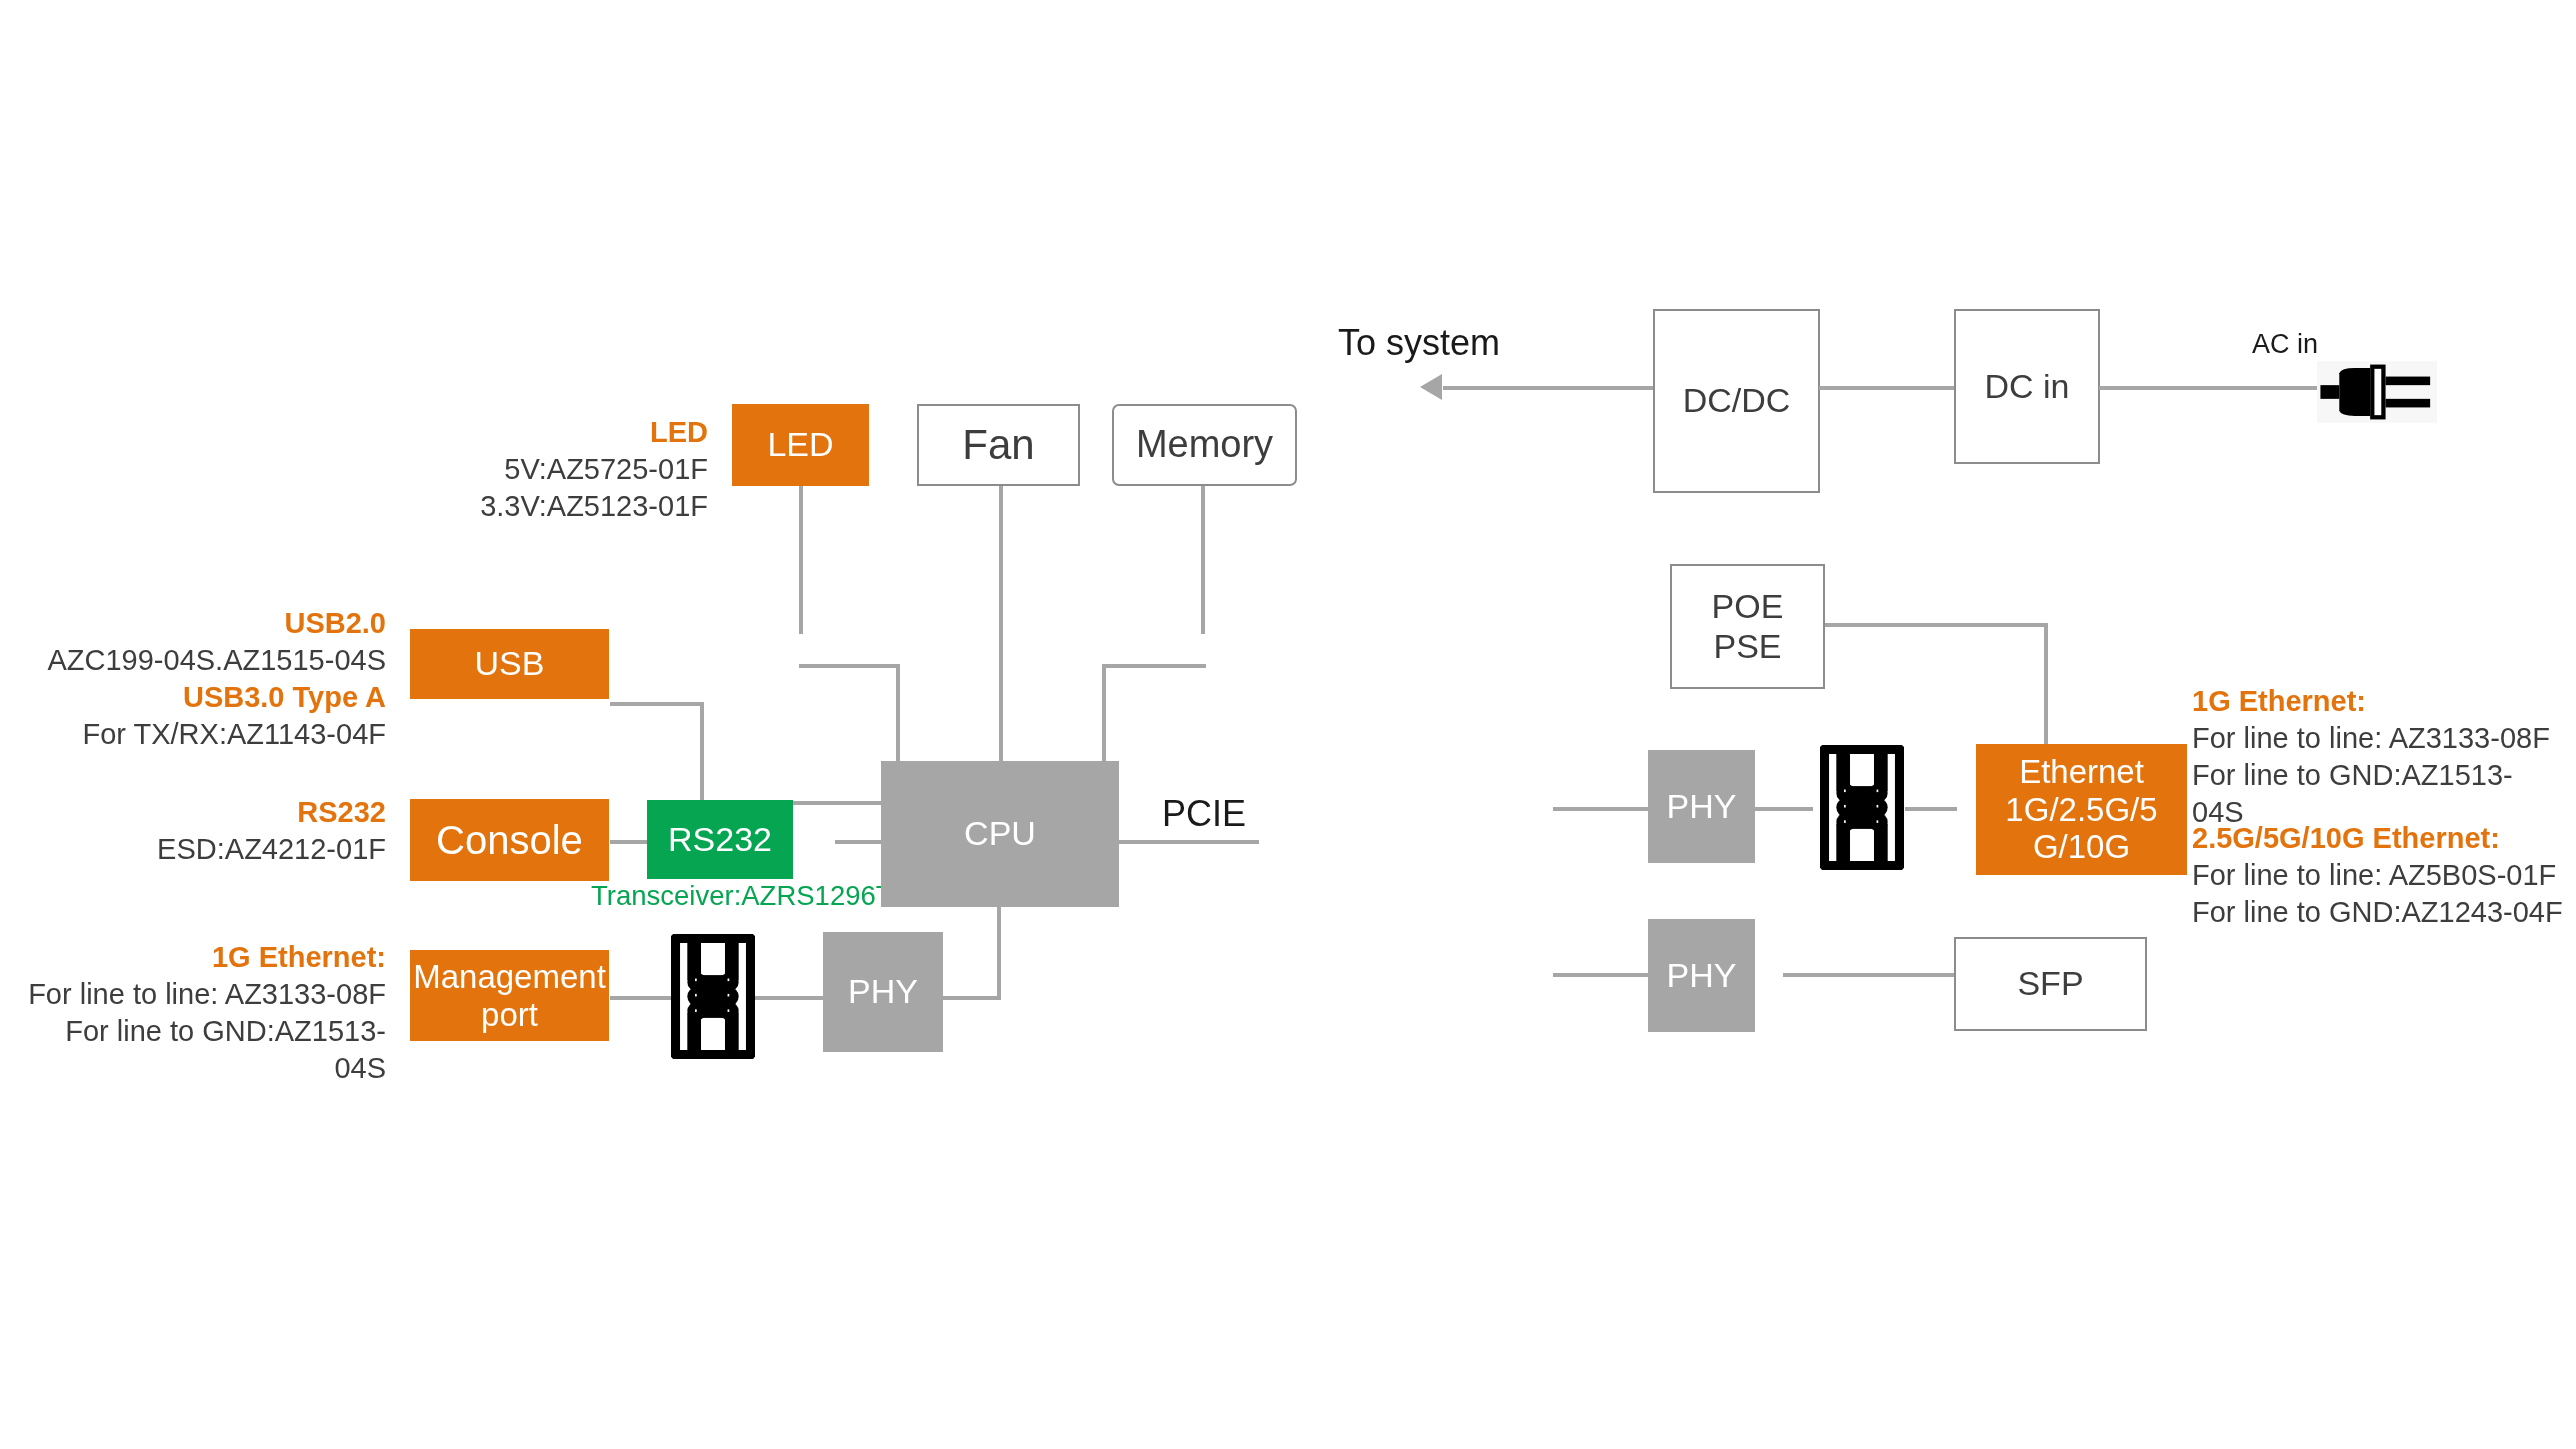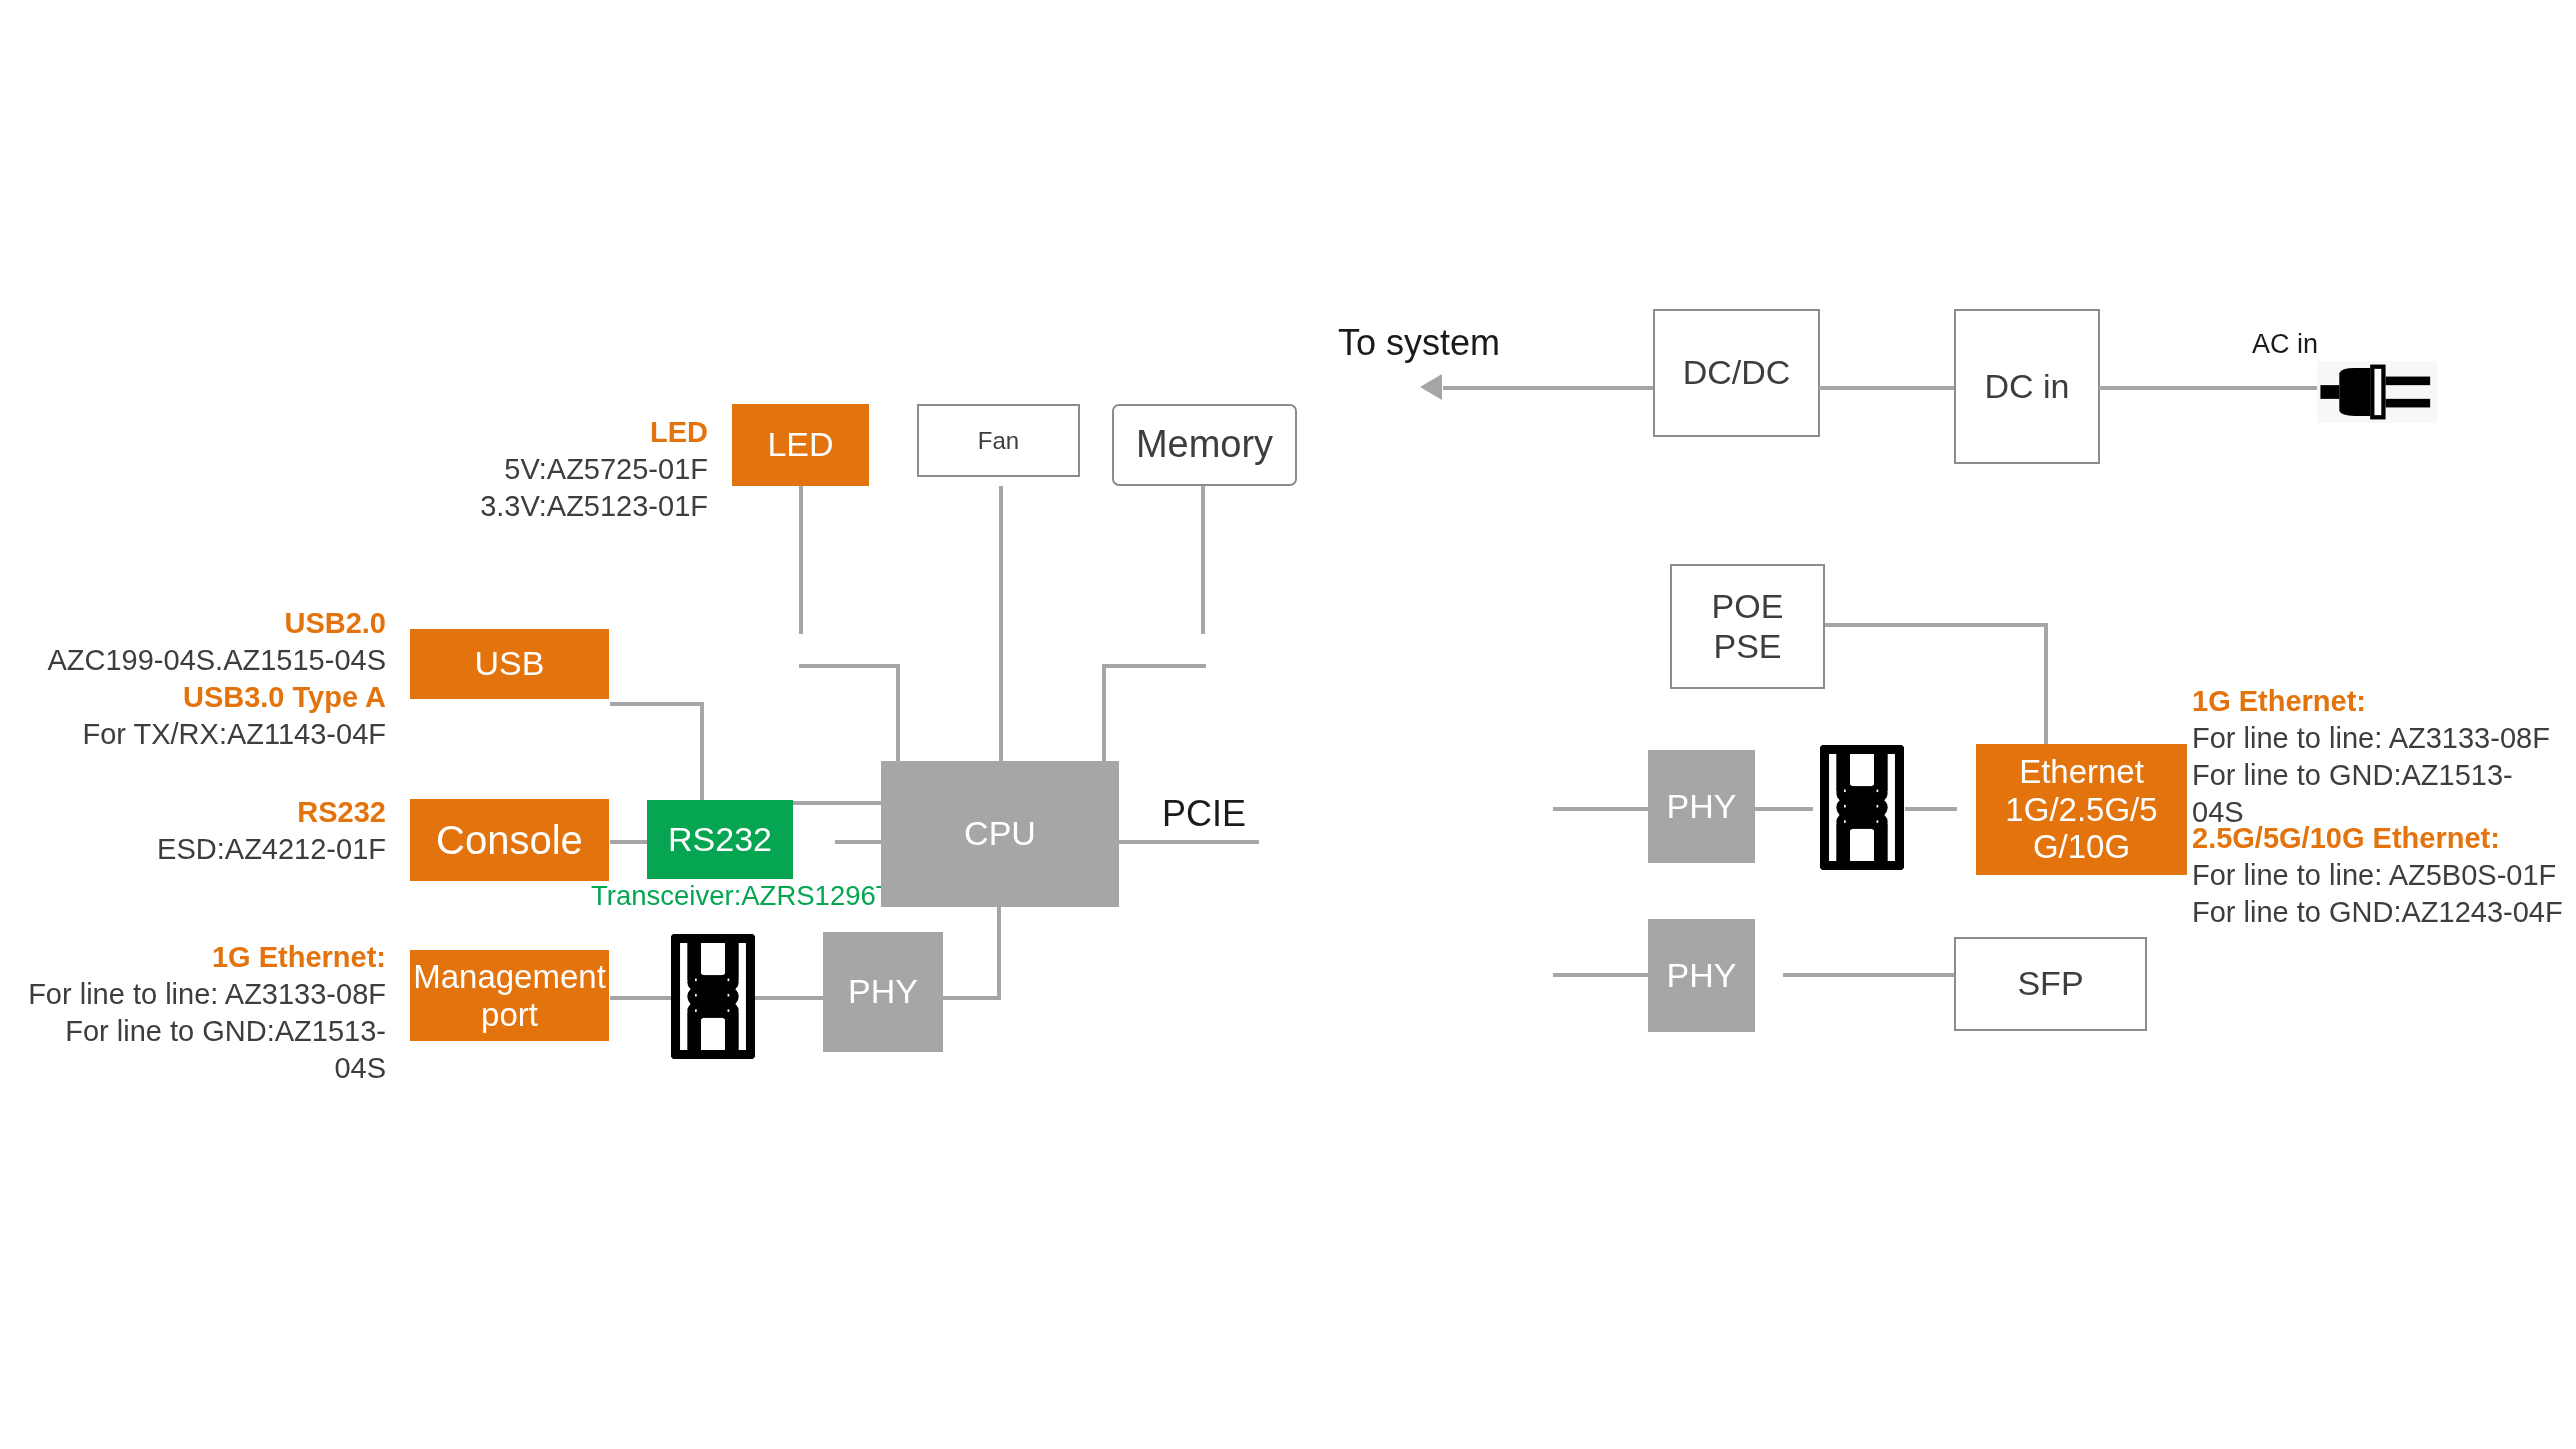--- a/index.html
+++ b/index.html
@@ -30,21 +30,21 @@
 </head>
 <body>
 
 <div id="stage">
 
   <div class="lbl-blk" style="left:1338px;top:322px;font-size:36px;">To system</div>
 
   <div class="wire wire-h" style="left:1443px;top:386px;width:211px;"></div>
   <div class="arrowhead" style="left:1420px;top:374px;"></div>
 
-  <div class="box box-white" style="left:1653px;top:309px;width:167px;height:128px;font-size:34px;">
+  <div class="box box-white" style="left:1653px;top:309px;width:167px;height:184px;font-size:34px;">
     <span>DC/DC</span>
   </div>
 
   <div class="wire wire-h" style="left:1819px;top:386px;width:137px;"></div>
 
   <div class="box box-white" style="left:1954px;top:309px;width:146px;height:155px;font-size:34px;">
     <span>DC in</span>
   </div>
 
   <div class="wire wire-h" style="left:2099px;top:386px;width:227px;"></div>
@@ -131,21 +131,21 @@
   <div class="wire wire-h" style="left:1824px;top:623px;width:223px;"></div>
   <div class="wire wire-v" style="left:2044px;top:623px;height:122px;"></div>
 
   <div class="wire wire-h" style="left:1553px;top:973px;width:96px;"></div>
   <div class="wire wire-h" style="left:1783px;top:973px;width:172px;"></div>
 
   <div class="box box-orange" style="left:732px;top:404px;width:137px;height:82px;font-size:34px;">
     <span>LED</span>
   </div>
 
-  <div class="box box-white" style="left:917px;top:404px;width:163px;height:73px;font-size:24px;">
+  <div class="box box-white" style="left:917px;top:404px;width:163px;height:82px;font-size:42px;">
     <span>Fan</span>
   </div>
 
   <div class="box box-white" style="left:1112px;top:404px;width:185px;height:82px;font-size:38px;border-radius:7px;">
     <span>Memory</span>
   </div>
 
   <div class="box box-orange" style="left:410px;top:629px;width:199px;height:70px;font-size:34px;">
     <span>USB</span>
   </div>

